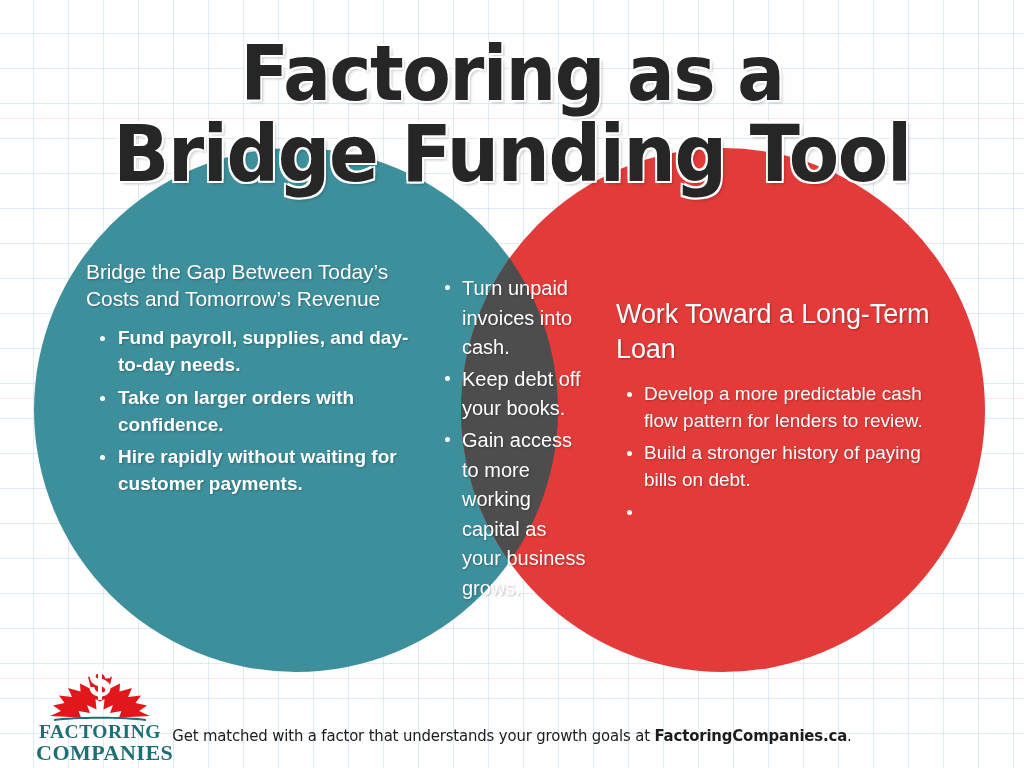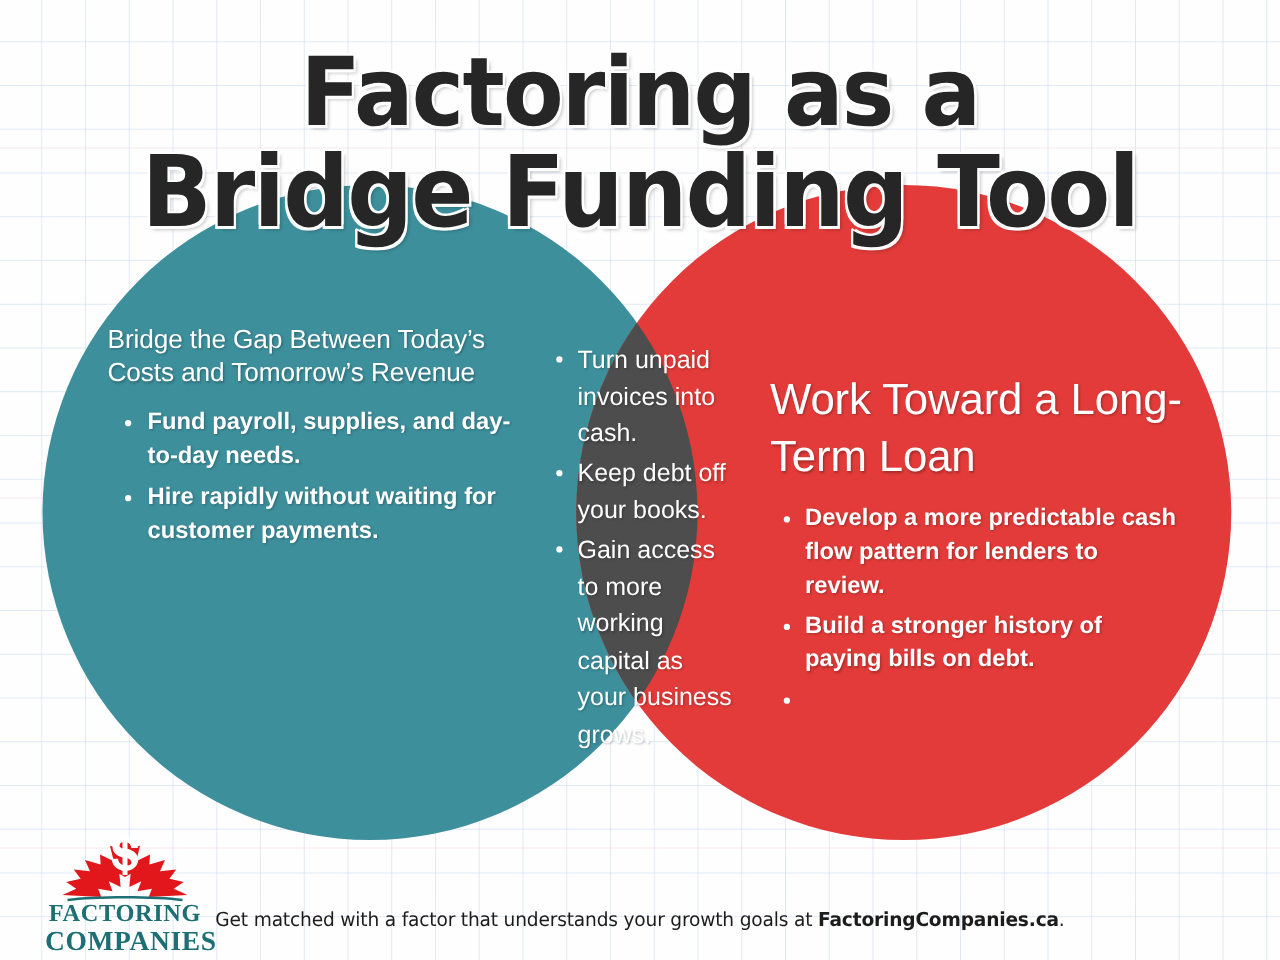--- a/index.html
+++ b/index.html
@@ -141,26 +141,26 @@
     left: -17px; top: 11px;
   }
 
   
   #panel-right {
     left: 616px;
     top: 297px;
     width: 330px;
   }
   #panel-right .panel-heading {
-    font-size: 35px;
+    font-size: 27px;
     line-height: 1.31;
     margin-bottom: 13px;
     letter-spacing: -0.1px;
   }
-  #panel-right ul { padding-left: 28px; font-weight: bold; }
+  #panel-right ul { padding-left: 28px; }
   #panel-right li {
     font-size: 19px;
     line-height: 1.42;
     margin-bottom: 5px;
   }
   #panel-right li .bullet-dot {
     width: 5px; height: 5px;
     left: -17px; top: 11px;
   }
 
@@ -231,20 +231,24 @@
     <div class="title-line line1">Factoring as a</div>
     <div class="title-line line2">Bridge Funding Tool</div>
   </div>
 
   <div class="panel" id="panel-left">
     <div class="panel-heading">Bridge the Gap Between Today’s Costs and Tomorrow’s Revenue</div>
     <ul>
       <li>
         <span class="bullet-dot"></span>
         <span>Fund payroll, supplies, and day-to-day needs.</span>
+      </li>
+      <li>
+        <span class="bullet-dot"></span>
+        <span>Take on larger orders with confidence.</span>
       </li>
       <li>
         <span class="bullet-dot"></span>
         <span>Hire rapidly without waiting for customer payments.</span>
       </li>
     </ul>
   </div>
 
   <div class="panel" id="panel-center">
     <ul>

